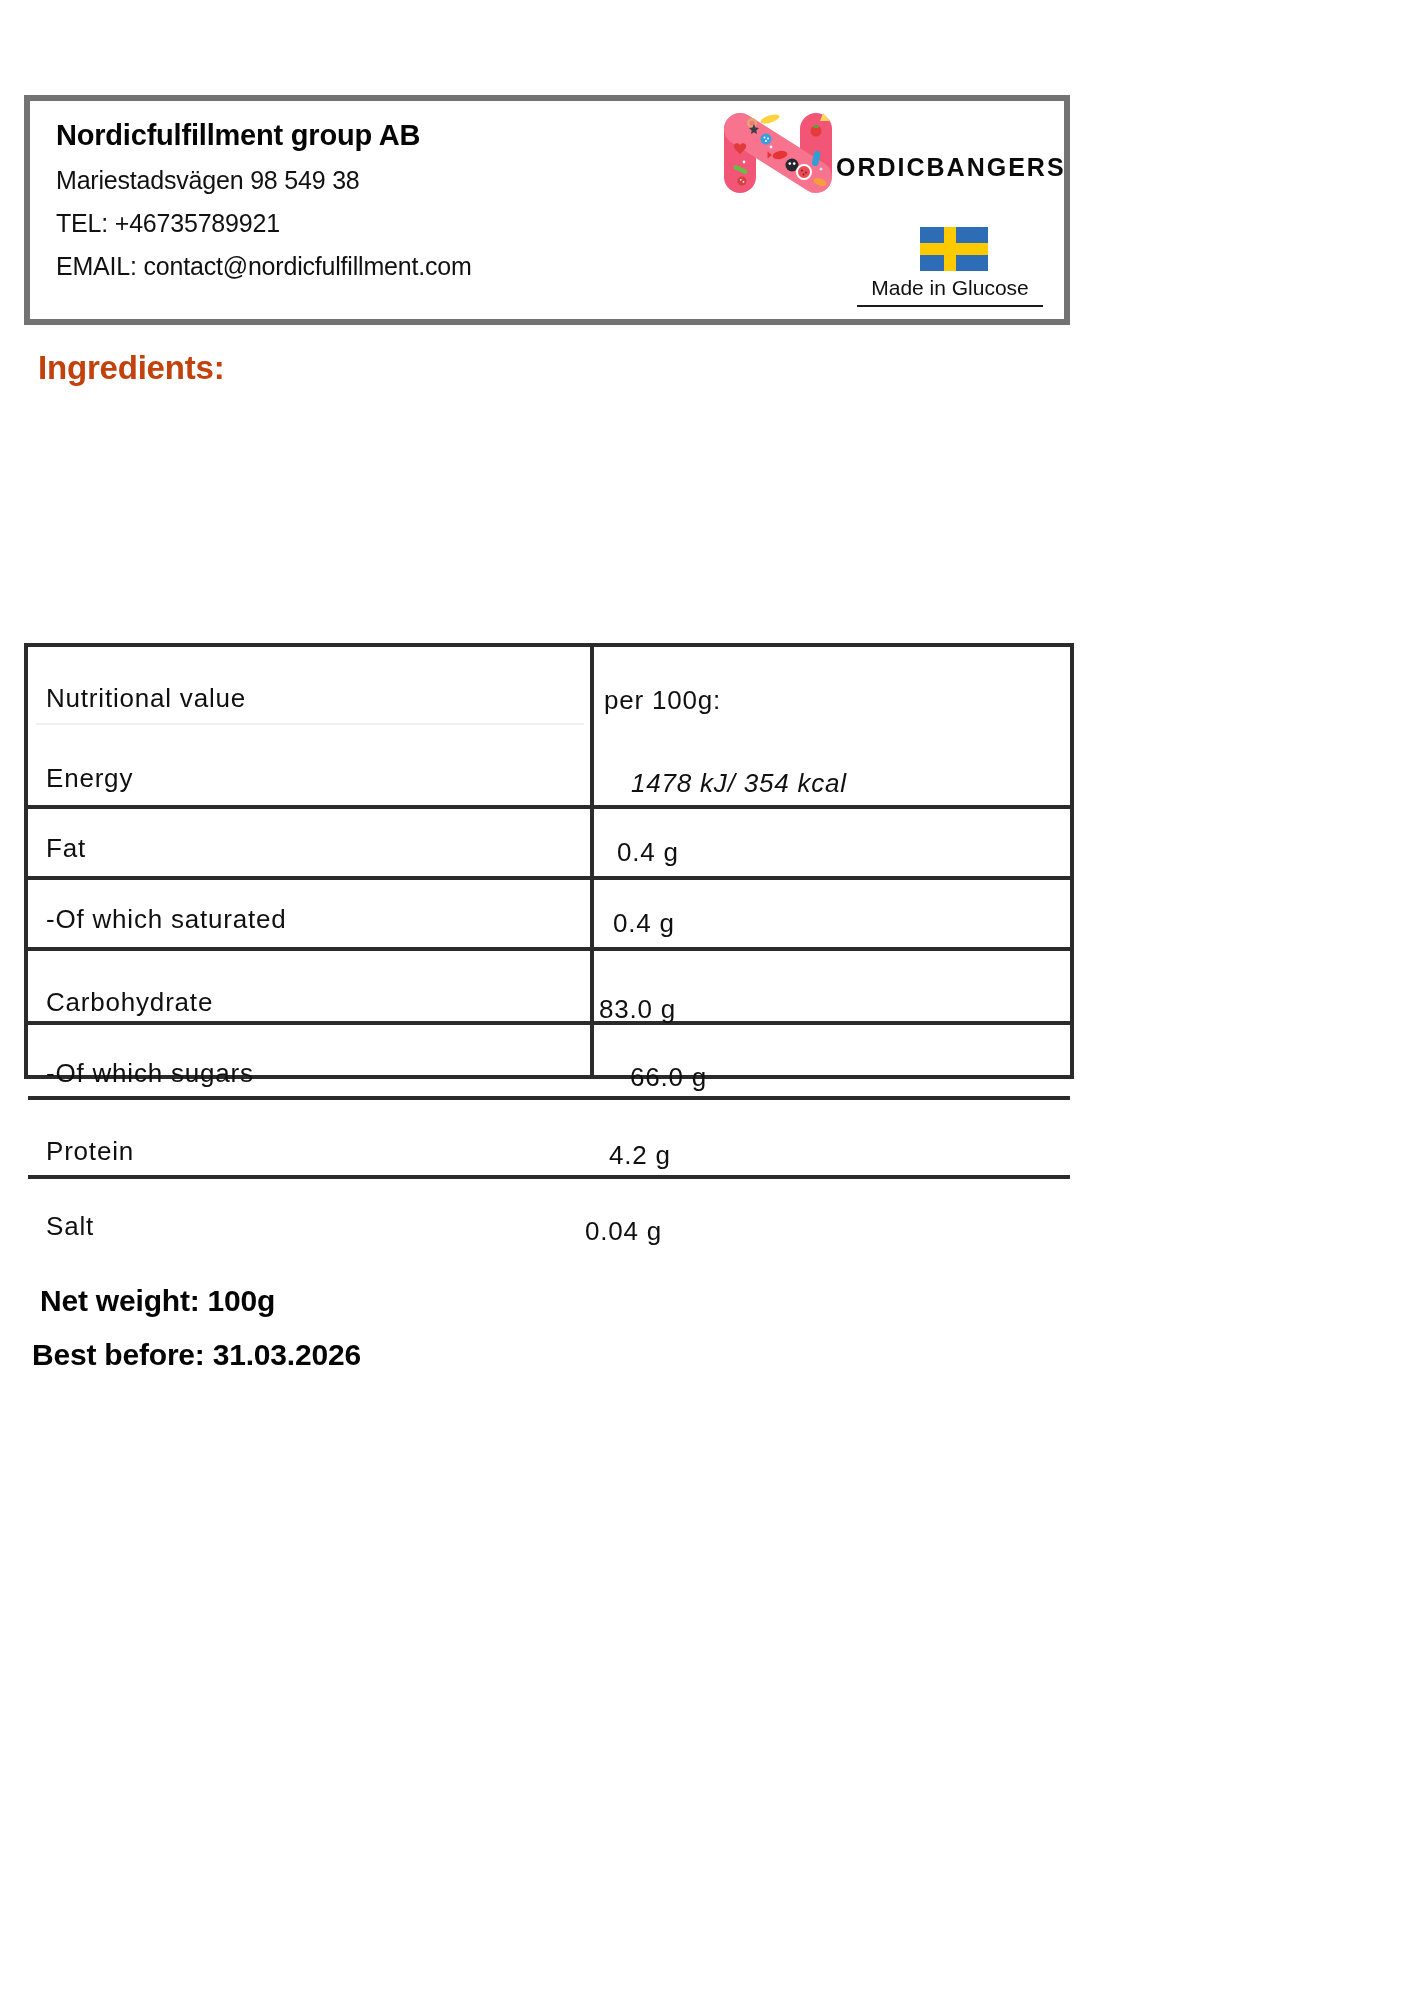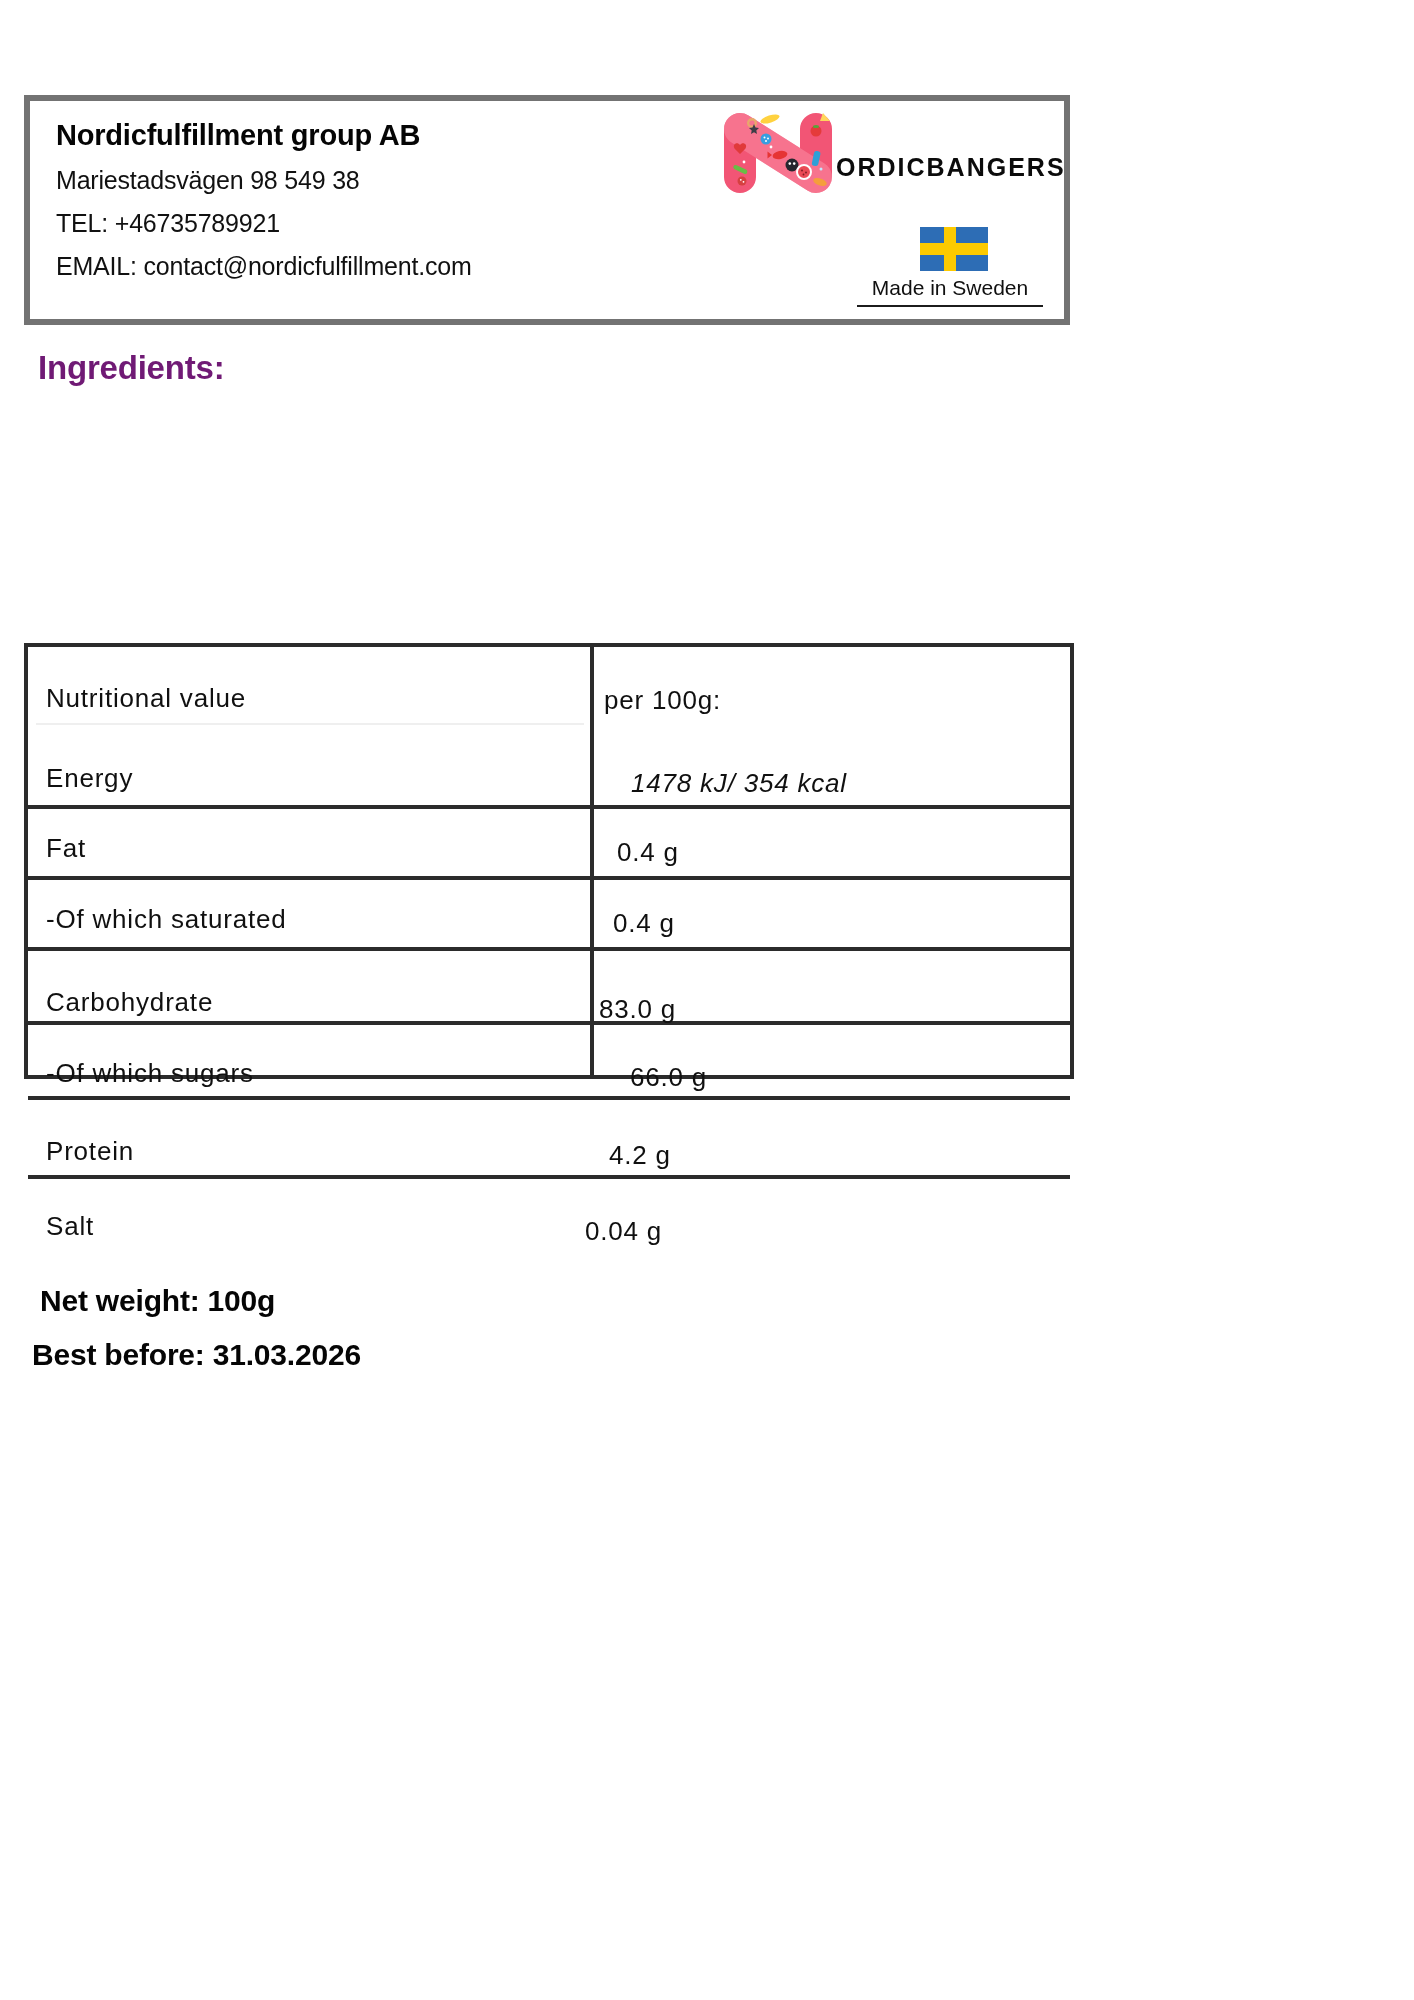--- a/index.html
+++ b/index.html
@@ -18,21 +18,21 @@
   .company-tel{top:108px;}
   .company-email{top:151px;}
   .logo-n{position:absolute;left:694px;top:8px;width:108px;height:88px;}
   .wordmark{position:absolute;left:806px;top:52px;font-size:25px;font-weight:bold;letter-spacing:2px;color:#0b0b0b;}
   .flag{position:absolute;left:890px;top:126px;width:68px;height:44px;background:#2d6db5;overflow:hidden;}
   .flag-bar-v{position:absolute;left:24px;top:0;width:12px;height:44px;background:#fdca00;}
   .flag-bar-h{position:absolute;left:0;top:16px;width:68px;height:12px;background:#fdca00;}
   .made-in{position:absolute;left:827px;top:175px;width:186px;text-align:center;font-size:21px;color:#101010;}
   .made-in-line{position:absolute;left:827px;top:204px;width:186px;height:2px;background:#1c1c1c;}
   
-  .ing-heading{position:absolute;left:38px;top:349px;font-size:33px;font-weight:bold;letter-spacing:-0.2px;color:#701a75;}
+  .ing-heading{position:absolute;left:38px;top:349px;font-size:33px;font-weight:bold;letter-spacing:-0.2px;color:#c2410c;}
   .ing-text{position:absolute;left:38px;top:398px;width:1360px;font-size:27px;line-height:38px;letter-spacing:1.6px;color:#191919;}
   
   .ntable{
     position:absolute;left:24px;top:643px;width:1050px;height:436px;
     border:4px solid #2b2b2b;box-sizing:border-box;background:#fff;
   }
   .hline{position:absolute;left:0;right:0;height:4px;background:#2b2b2b;}
   .hl1{top:158px;} .hl2{top:229px;} .hl3{top:300px;} .hl4{top:374px;} .hl5{top:449px;} .hl6{top:528px;}
   .vdivider{position:absolute;top:0;bottom:0;left:562px;width:4px;background:#2b2b2b;}
   .softline{position:absolute;left:8px;top:76px;width:548px;height:2px;background:#efefef;}
@@ -94,21 +94,21 @@
       <rect x="89" y="42" width="6.5" height="15" rx="2.6" fill="#2f9fd6" transform="rotate(12 92 49)"></rect>
       <circle cx="97" cy="60" r="1.5" fill="#bfe8ff"></circle>
       <ellipse cx="96" cy="73" rx="7" ry="3.5" fill="#f59e3c" transform="rotate(18 96 73)"></ellipse>
     </svg>
     <div class="wordmark">ORDICBANGERS</div>
 
     <div class="flag">
       <div class="flag-bar-h"></div>
       <div class="flag-bar-v"></div>
     </div>
-    <div class="made-in">Made in Sweden</div>
+    <div class="made-in">Made in Glucose</div>
     <div class="made-in-line"></div>
   </div>
 
   <div class="ing-heading">Ingredients:</div>
 
   <div class="ntable">
     <div class="hline hl1"></div>
     <div class="hline hl2"></div>
     <div class="hline hl3"></div>
     <div class="hline hl4"></div>

